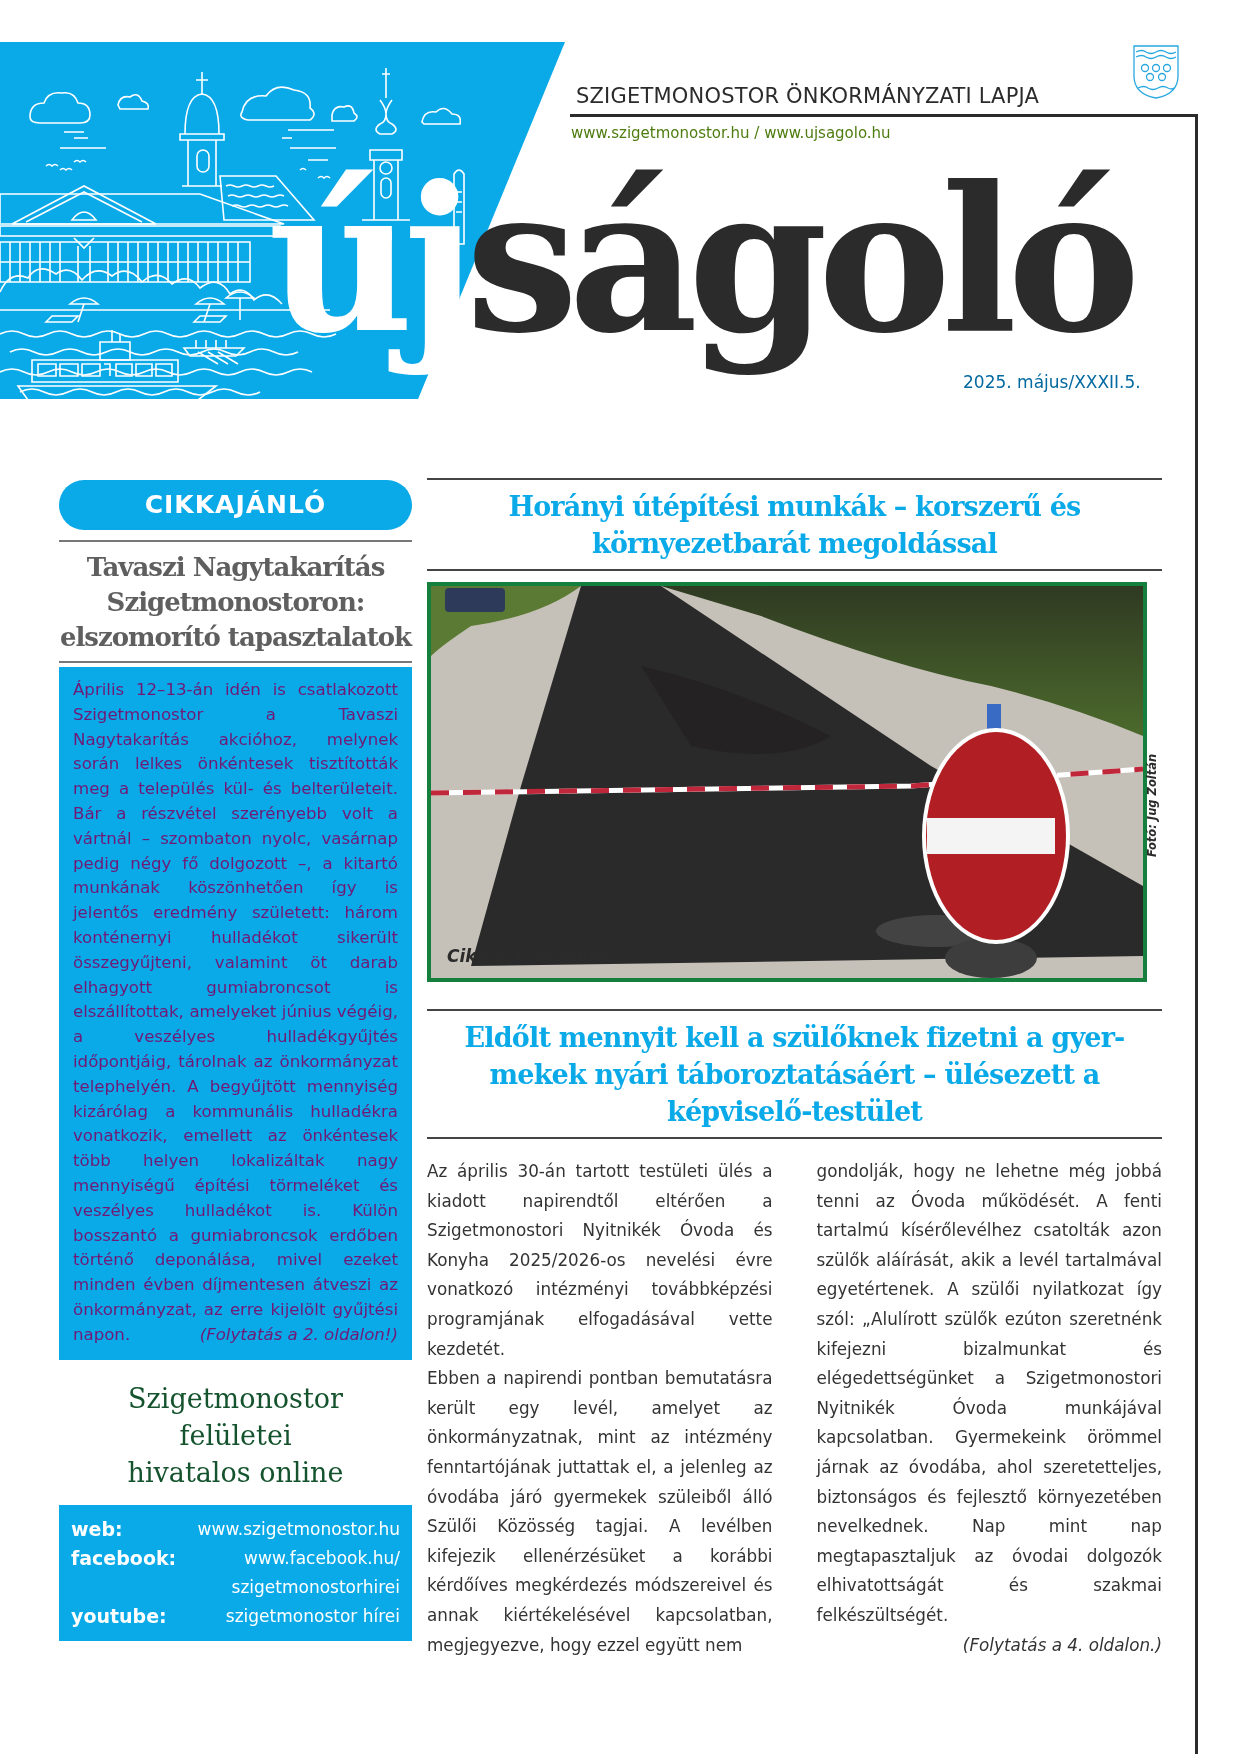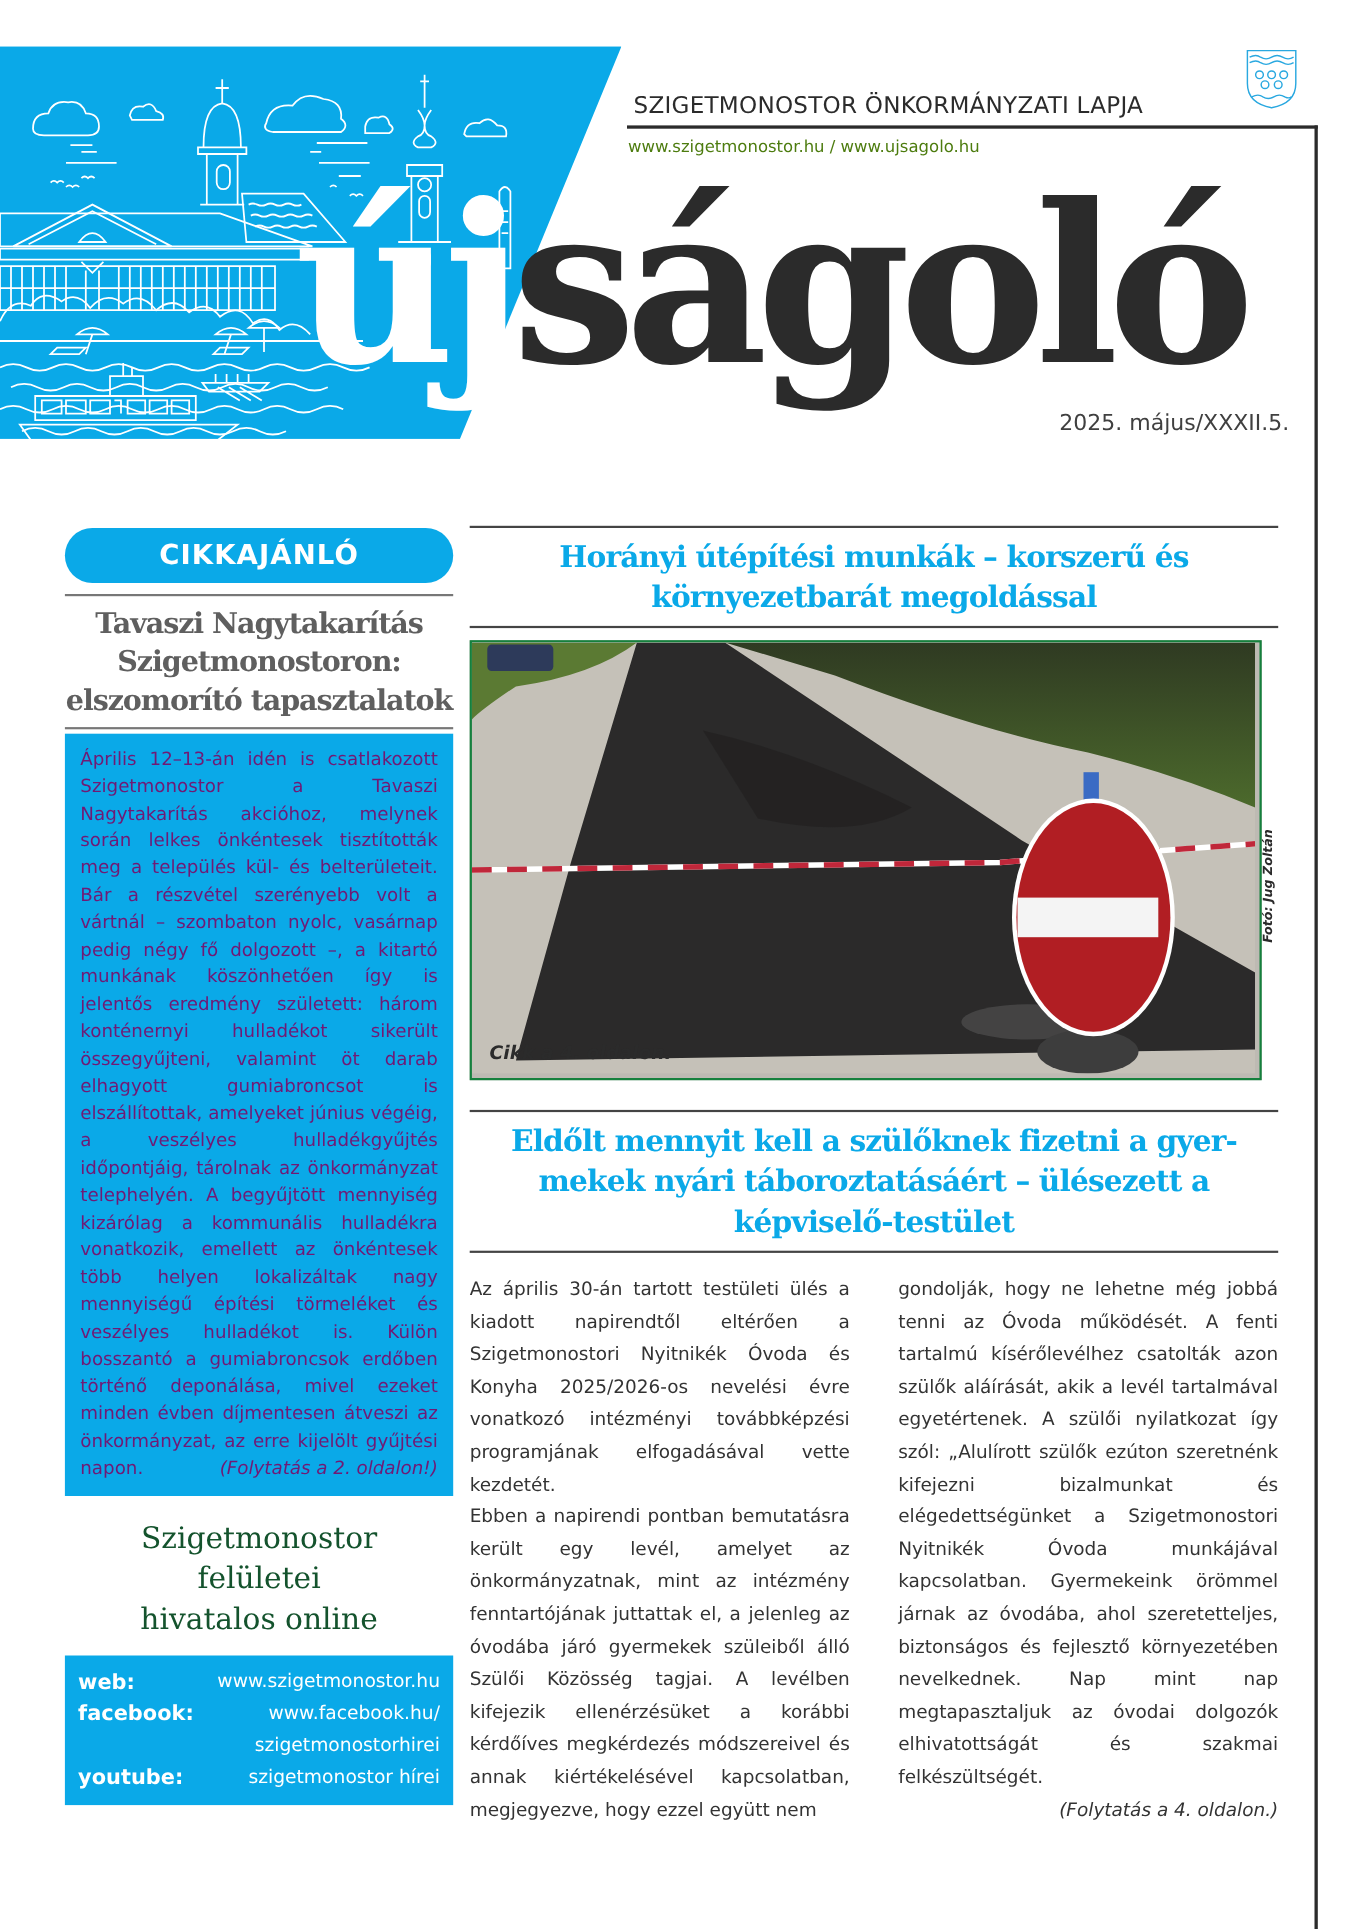--- a/index.html
+++ b/index.html
@@ -31,21 +31,21 @@
   .crest { position: absolute; left: 1132px; top: 44px; width: 48px; width: 48px; height: 56px; }
 
   .masthead-title {
     position: absolute; left: 268px; top: 160px; height: 220px;
     font-family: "DejaVu Serif", serif; font-weight: bold; font-size: 200px; line-height: 1;
     letter-spacing: -10px; white-space: nowrap;
   }
   .masthead-title .white { color: #ffffff; }
   .masthead-title .black { color: #2b2b2b; }
 
-  .issue { position: absolute; left: 963px; top: 372px; font-size: 20px; color: #404040; }
+  .issue { position: absolute; left: 963px; top: 372px; font-size: 17px; color: #0369a1; }
 
   
   .left-col { position: absolute; left: 59px; top: 480px; width: 353px; }
   .cikk-header {
     background: #0aa9e8; color: #ffffff; text-align: center; font-weight: bold;
     font-size: 25px; height: 50px; line-height: 50px; letter-spacing: 1px; border-radius: 25px;
   }
   .rule-gray { height: 2px; background: #777; }
   .teaser-title {
     font-family: "DejaVu Serif", serif; font-weight: bold; color: #5f5f5f; text-align: center;
@@ -69,21 +69,21 @@
 
   
   .right-col { position: absolute; left: 427px; top: 478px; width: 735px; }
   .rule-dark { height: 2px; background: #444; }
   .headline {
     font-family: "DejaVu Serif", serif; font-weight: bold; color: #0aa9e8; text-align: center;
     font-size: 27px; line-height: 37px; letter-spacing: -0.8px; padding: 8px 0 7px;
   }
   .photo-wrap { position: relative; margin-top: 11px; }
   .photo {
-    position: relative; width: 720px; height: 400px; border: 2px solid #15803d; overflow: hidden;
+    position: relative; width: 720px; height: 400px; border: 4px solid #15803d; overflow: hidden;
     background: #bdbab3;
   }
   .photo svg { position: absolute; left: 0; top: 0; width: 712px; height: 392px; }
   .photo-caption {
     position: absolute; left: 16px; bottom: 12px; font-style: italic; font-weight: bold; font-size: 17px; color: #2b2b2b;
   }
   .photo-credit {
     position: absolute; left: 718px; top: 275px; transform: rotate(-90deg); transform-origin: left top;
     font-style: italic; font-weight: bold; font-size: 11.5px; color: #2b2b2b; white-space: nowrap;
   }

